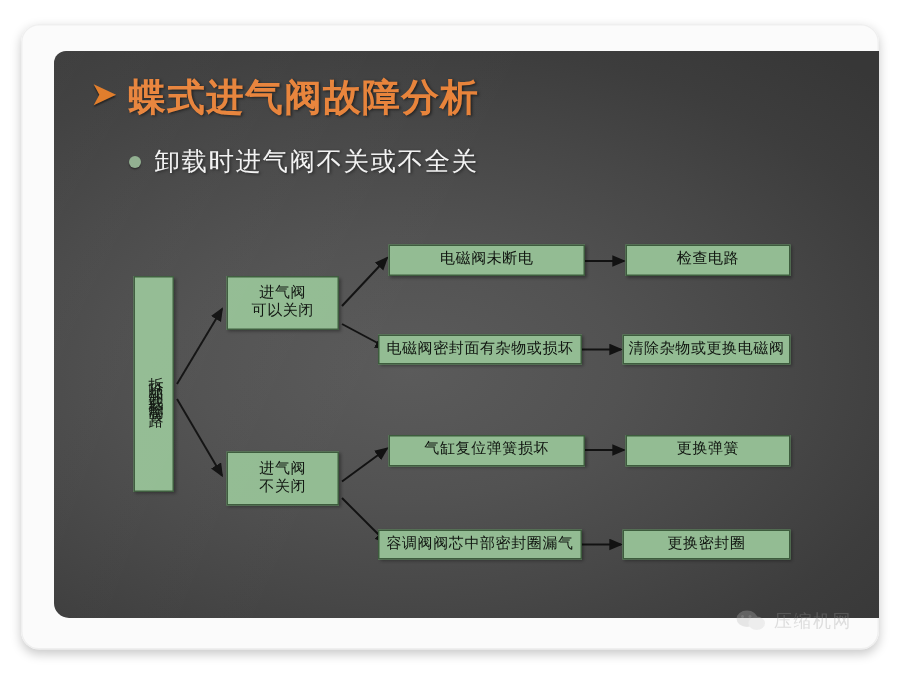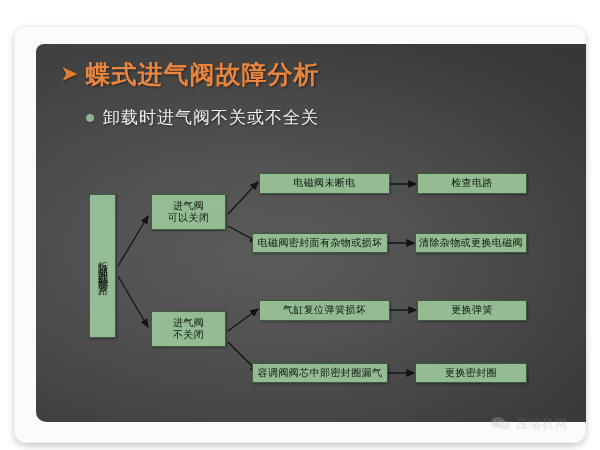--- a/index.html
+++ b/index.html
@@ -6,21 +6,21 @@
   body{
     width:600px;height:450px;overflow:hidden;
     background:#ffffff;
     font-family:"DejaVu Sans","Liberation Sans",sans-serif;
   }
   .screen{
     position:relative;width:600px;height:450px;background:#ffffff;
   }
   
   .card{
-    position:absolute;left:14px;top:26px;width:572px;height:417px;
+    position:absolute;left:14px;top:16px;width:572px;height:417px;
     background:#fbfbfb;border-radius:12px;
     box-shadow:0 3px 7px rgba(0,0,0,0.22);
     overflow:hidden;
   }
   .card-inner-edge{
     position:absolute;left:0;top:0;width:100%;height:100%;
     border-radius:12px;border:1px solid #efefef;box-sizing:border-box;
     pointer-events:none;
   }
   

